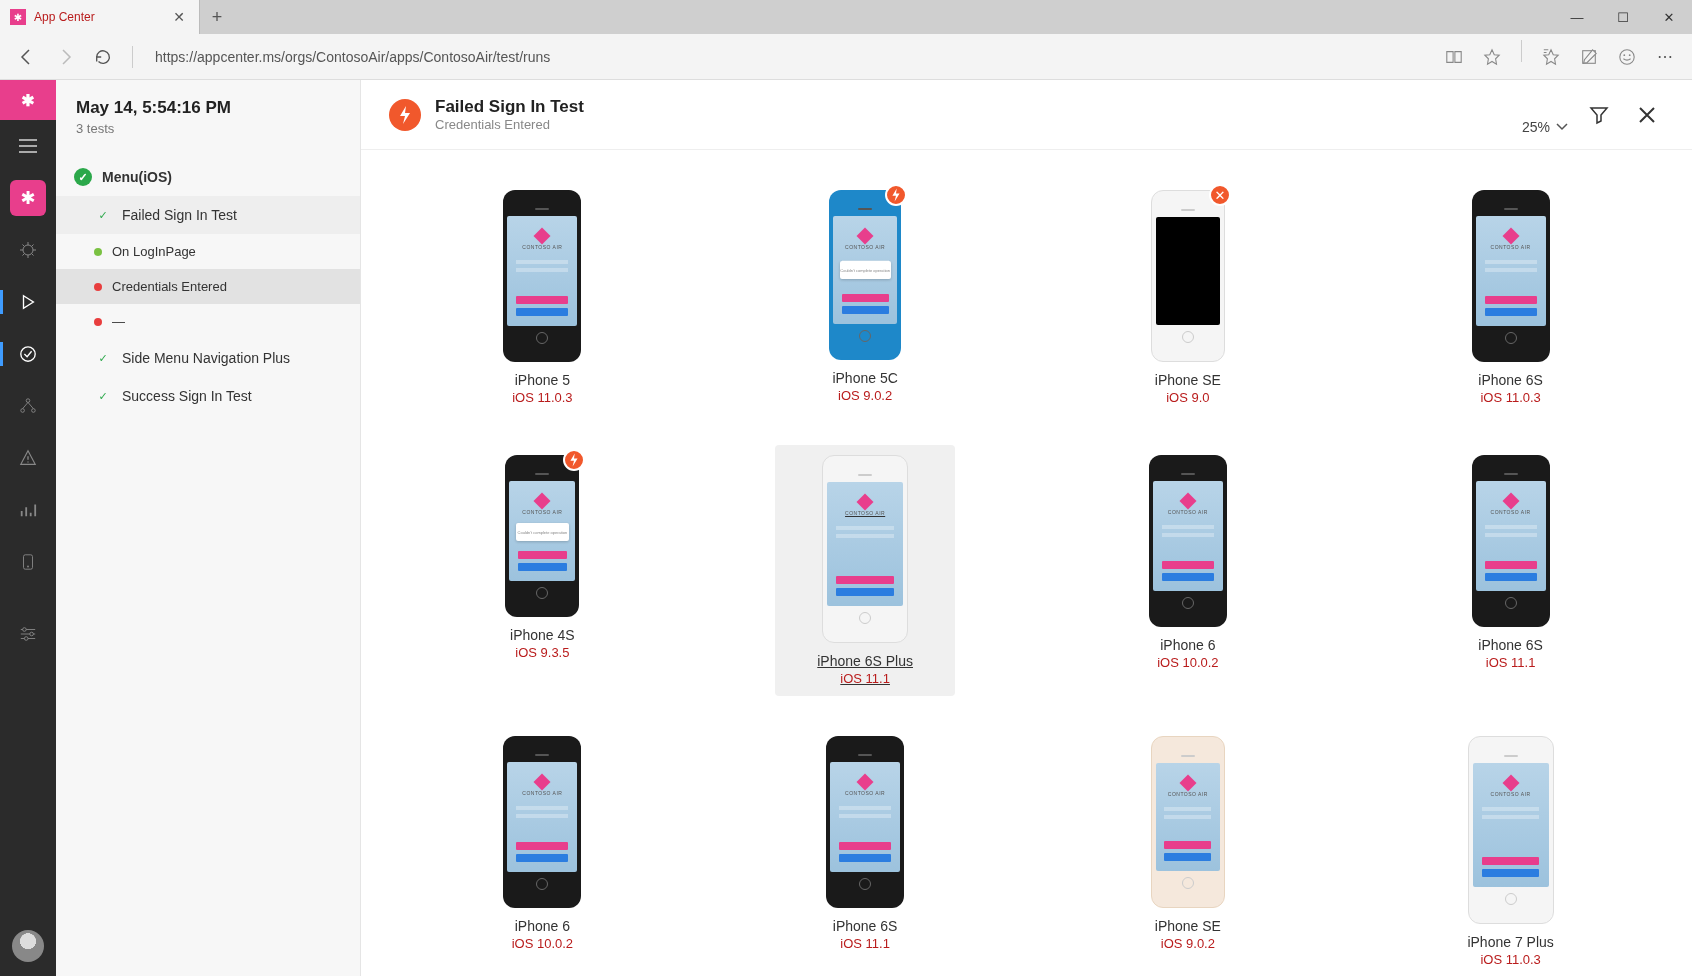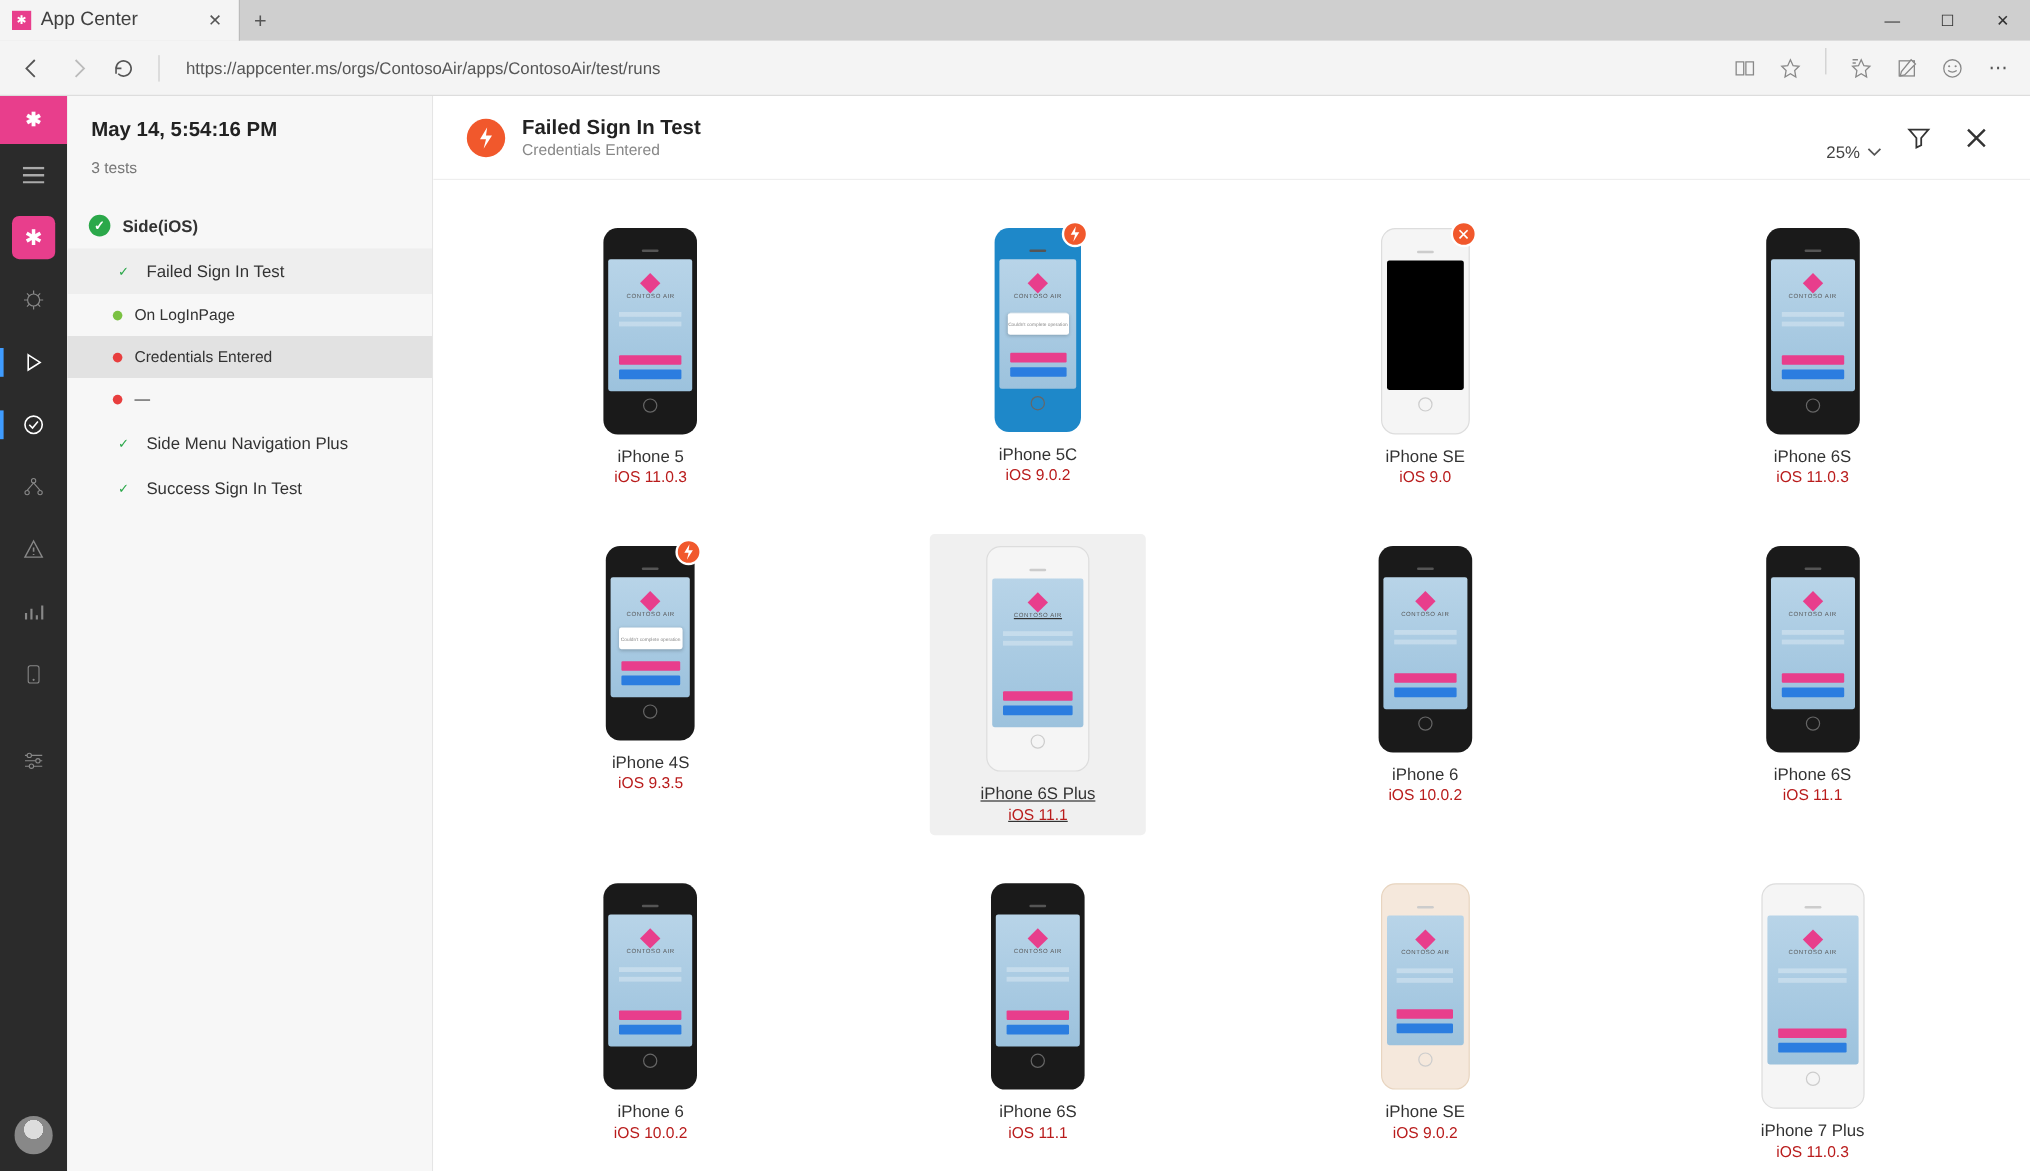--- a/index.html
+++ b/index.html
@@ -3,21 +3,21 @@
 <meta charset="utf-8">
 <style>
 * { margin: 0; padding: 0; box-sizing: border-box; font-family: "Segoe UI", Arial, sans-serif; }
 html, body { height: 100%; overflow: hidden; }
 body { background: #fff; color: #333; }
 
 
 .browser-tabs { height: 34px; background: #cfcfcf; display: flex; align-items: stretch; }
 .tab { display: flex; align-items: center; background: #f4f4f4; padding: 0 10px; min-width: 200px; border-right: 1px solid #bbb; }
 .tab .favicon { width: 16px; height: 16px; background: #e83e8c; display: inline-flex; align-items: center; justify-content: center; color: #fff; font-size: 10px; margin-right: 8px; }
-.tab .tab-title { flex: 1; font-size: 16px; color: #404040; }
+.tab .tab-title { flex: 1; font-size: 12px; color: #b91c1c; }
 .tab .close-x { color: #555; font-size: 14px; padding: 0 4px; cursor: pointer; }
 .new-tab-btn { width: 34px; display: flex; align-items: center; justify-content: center; color: #555; font-size: 18px; }
 .window-controls { margin-left: auto; display: flex; }
 .window-controls div { width: 46px; display: flex; align-items: center; justify-content: center; color: #333; font-size: 13px; }
 
 .addr-bar { height: 46px; background: #f4f4f4; display: flex; align-items: center; padding: 0 10px; border-bottom: 1px solid #ddd; gap: 4px; }
 .nav-btn { width: 34px; height: 34px; display: flex; align-items: center; justify-content: center; color: #555; font-size: 18px; }
 .nav-btn.disabled { color: #bbb; }
 .sep { width: 1px; height: 22px; background: #ccc; margin: 0 8px; }
 .url { flex: 1; font-size: 14px; color: #555; padding-left: 10px; }
@@ -31,21 +31,21 @@
 .leftnav .nav-icon { width: 56px; height: 52px; display: flex; align-items: center; justify-content: center; color: #888; font-size: 18px; cursor: pointer; position: relative; }
 .leftnav .nav-icon.active { color: #fff; }
 .leftnav .nav-icon.active::before { content: ''; position: absolute; left: 0; top: 14px; bottom: 14px; width: 3px; background: #3f9cff; }
 .leftnav .nav-icon.app-icon { background: #e83e8c; color: #fff; border-radius: 6px; width: 36px; height: 36px; margin: 8px 0; }
 .leftnav .spacer { flex: 1; }
 .leftnav .avatar { width: 32px; height: 32px; border-radius: 50%; background: #555; margin-bottom: 14px; background-image: radial-gradient(circle at 50% 35%, #ddd 30%, #888 31%); }
 
 .sidebar { width: 305px; background: #f7f7f7; border-right: 1px solid #e5e5e5; overflow-y: auto; }
 .sidebar-header { padding: 18px 20px 12px; }
 .sidebar-header .ts { font-size: 17px; font-weight: 600; color: #222; }
-.sidebar-header .sub { font-size: 13px; color: #777; margin-top: 14px; }
+.sidebar-header .sub { font-size: 13px; color: #777; margin-top: 3px; }
 .tree { padding: 10px 0; }
 .tree-item { display: flex; align-items: center; padding: 10px 18px; font-size: 14px; color: #333; cursor: pointer; gap: 10px; }
 .tree-item.group { font-weight: 600; }
 .tree-item.sub1 { padding-left: 38px; }
 .tree-item.sub2 { padding-left: 38px; font-size: 13px; }
 .tree-item.selected-parent { background: #eee; }
 .tree-item.selected { background: #e2e2e2; }
 .status-dot { width: 8px; height: 8px; border-radius: 50%; display: inline-block; flex-shrink: 0; }
 .status-dot.green { background: #7ac142; }
 .status-dot.red { background: #e83e3e; }
@@ -233,21 +233,21 @@
   </div>
 
   <div class="sidebar">
     <div class="sidebar-header">
       <div class="ts">May 14, 5:54:16 PM</div>
       <div class="sub">3 tests</div>
     </div>
     <div class="tree">
       <div class="tree-item group">
         <span class="check-ic solid">✓</span>
-        <span>Side(iOS)</span>
+        <span>Menu(iOS)</span>
       </div>
       <div class="tree-item sub1 selected-parent">
         <span class="check-ic outline">✓</span>
         <span>Failed Sign In Test</span>
       </div>
       <div class="tree-item sub2">
         <span class="status-dot green"></span>
         <span>On LogInPage</span>
       </div>
       <div class="tree-item sub2 selected">

